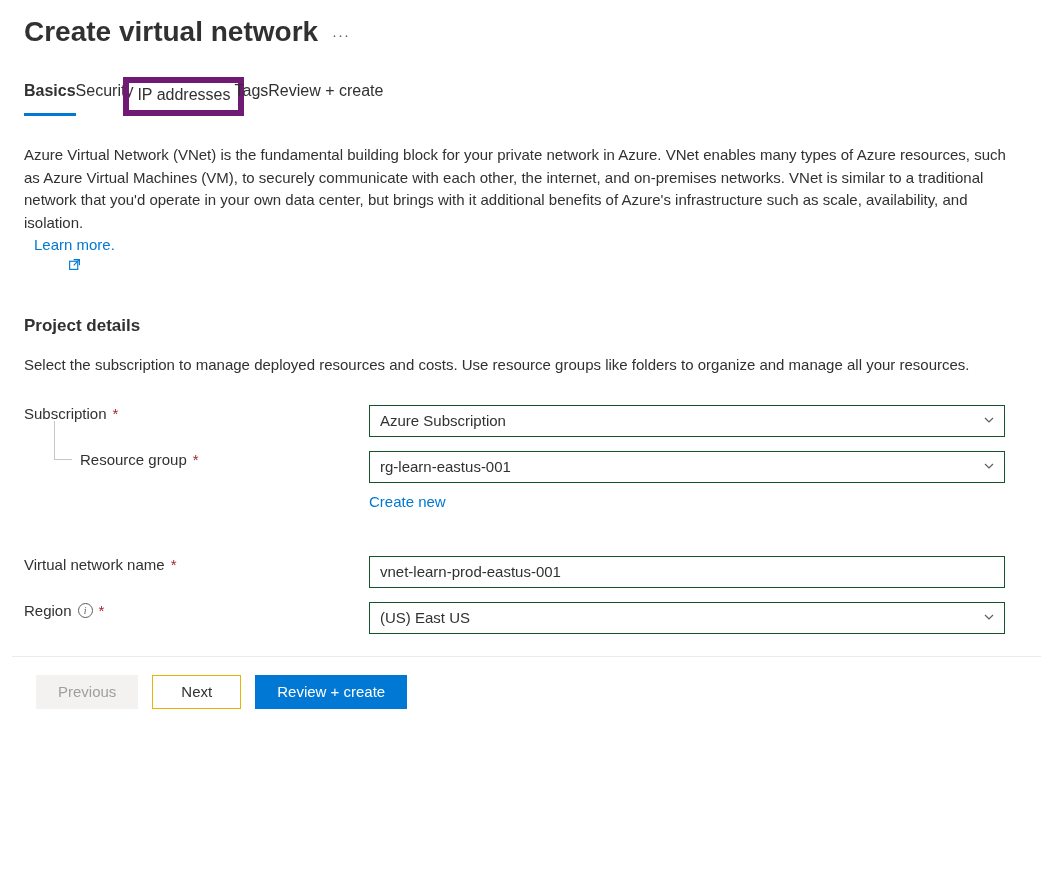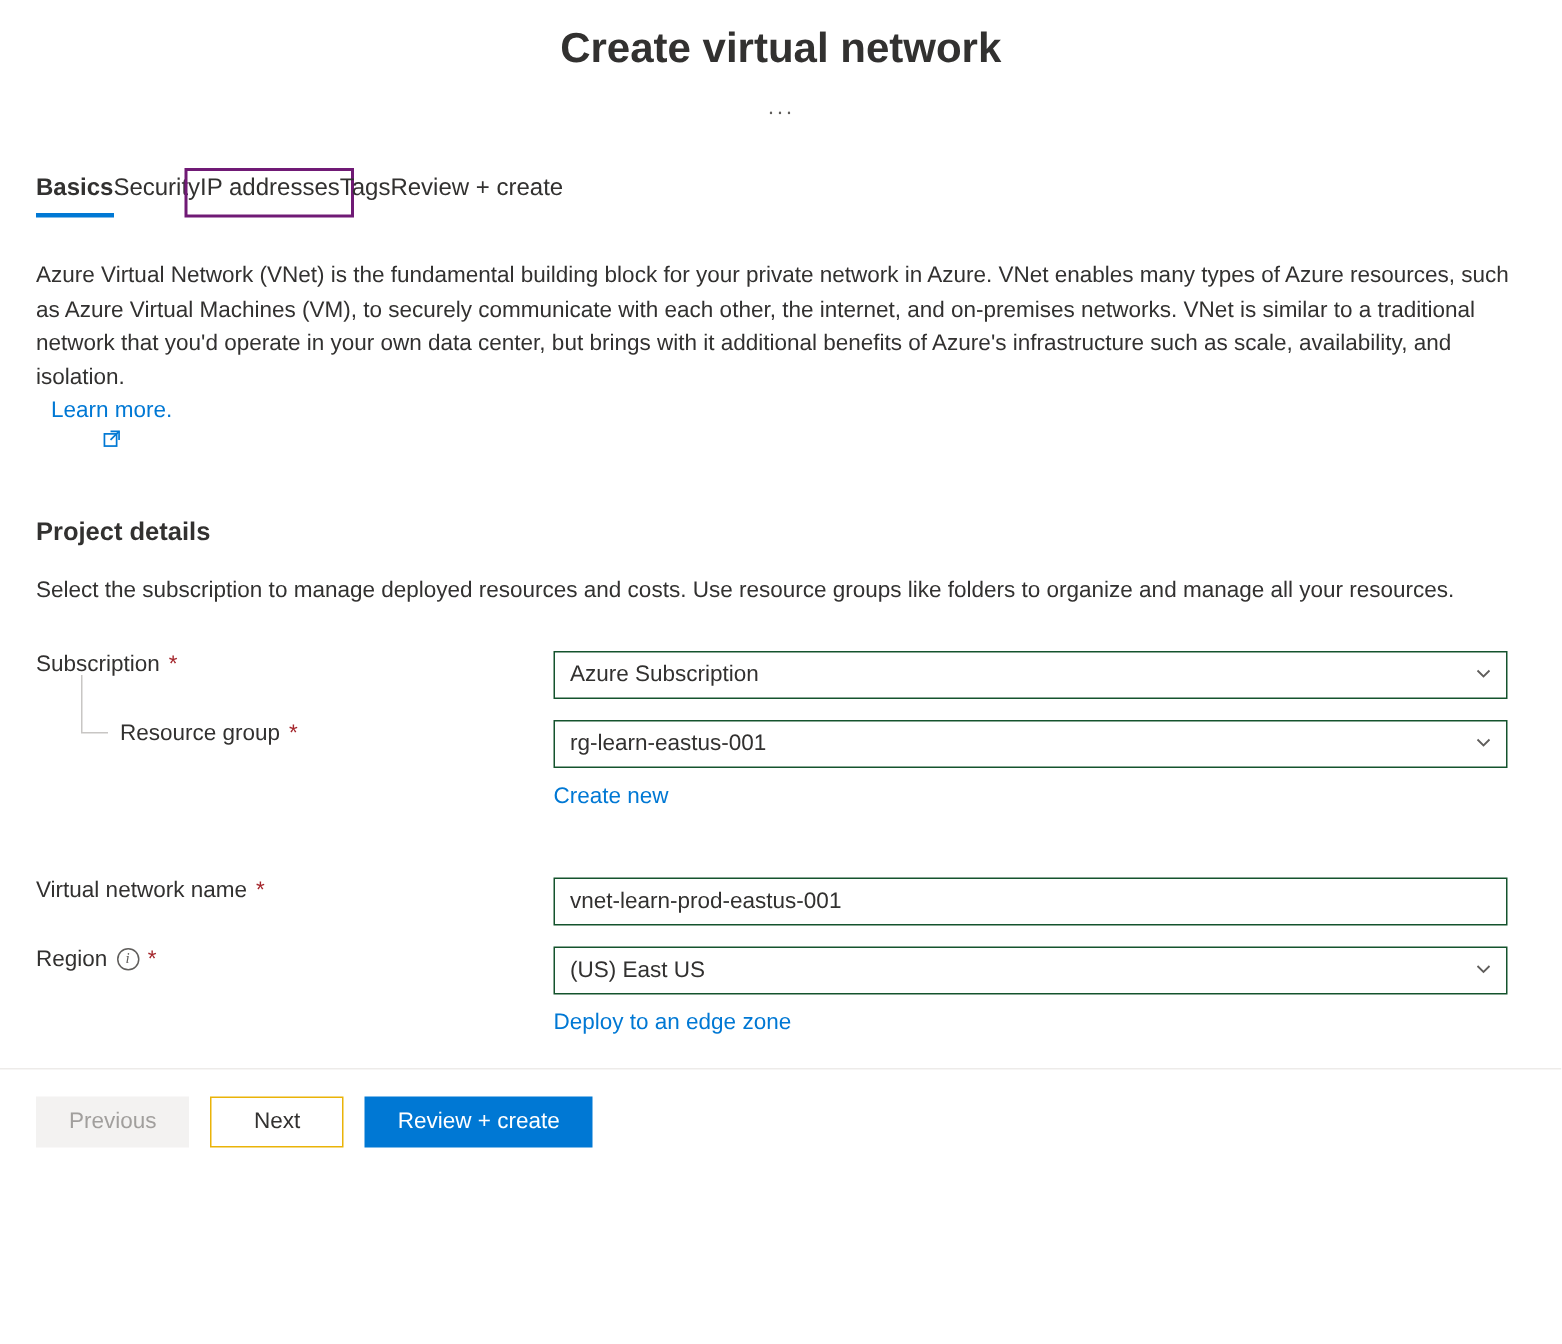--- a/index.html
+++ b/index.html
@@ -15,21 +15,20 @@
       width: 1041px;
     }
     .container {
       padding: 16px 24px 0 24px;
     }
     .header-row {
       display: flex;
       align-items: center;
       gap: 14px;
       margin-bottom: 34px;
-      flex-direction: column;
     }
     .page-title {
       font-size: 28px;
       font-weight: 600;
       color: #323130;
     }
     .more-icon {
       color: #605e5c;
       font-size: 15px;
       letter-spacing: 1px;
@@ -53,21 +52,21 @@
     .tab.active::after {
       content: "";
       position: absolute;
       left: 0;
       right: 0;
       bottom: -2px;
       height: 3px;
       background: #0078d4;
     }
     .tab.highlighted {
-      border: 2px solid #701a75;
+      border: 6px solid #701a75;
       padding: 3px 8px 6px 8px;
       margin: -5px -10px -2px -10px;
     }
     .description {
       font-size: 15px;
       line-height: 1.5;
       color: #323130;
       margin-bottom: 2px;
       max-width: 1000px;
     }
@@ -187,20 +186,21 @@
       color: #0078d4;
       text-decoration: none;
       font-size: 15px;
     }
     .footer {
       border-top: 1px solid #edebe9;
       margin-top: 22px;
       padding: 18px 24px;
       display: flex;
       gap: 14px;
+      margin-left: 12px;
     }
     .btn {
       height: 34px;
       padding: 0 22px;
       font-size: 15px;
       font-family: inherit;
       cursor: pointer;
       border: none;
     }
     .btn-prev {
@@ -317,23 +317,20 @@
         <div class="select-wrap">
           <input type="text" class="select-box" readonly="" value="(US) East US" style="">
           <span class="chevron">
             <svg width="12" height="12" viewBox="0 0 12 12">
                 <path d="M2 4 L6 8 L10 4" fill="none" stroke="#605e5c" stroke-width="1.2"></path>
               </svg>
           </span>
         </div>
       </div>
     </div>
-    <div class="sub-link-row">
-      <a href="#" class="sub-link">Deploy to an edge zone</a>
-    </div>
   </div>
 </div>
 
 <div class="footer">
   <button class="btn btn-prev">Previous</button>
   <button class="btn btn-next">Next</button>
   <button class="btn btn-primary">Review + create</button>
 </div>
 
 </body></html>

